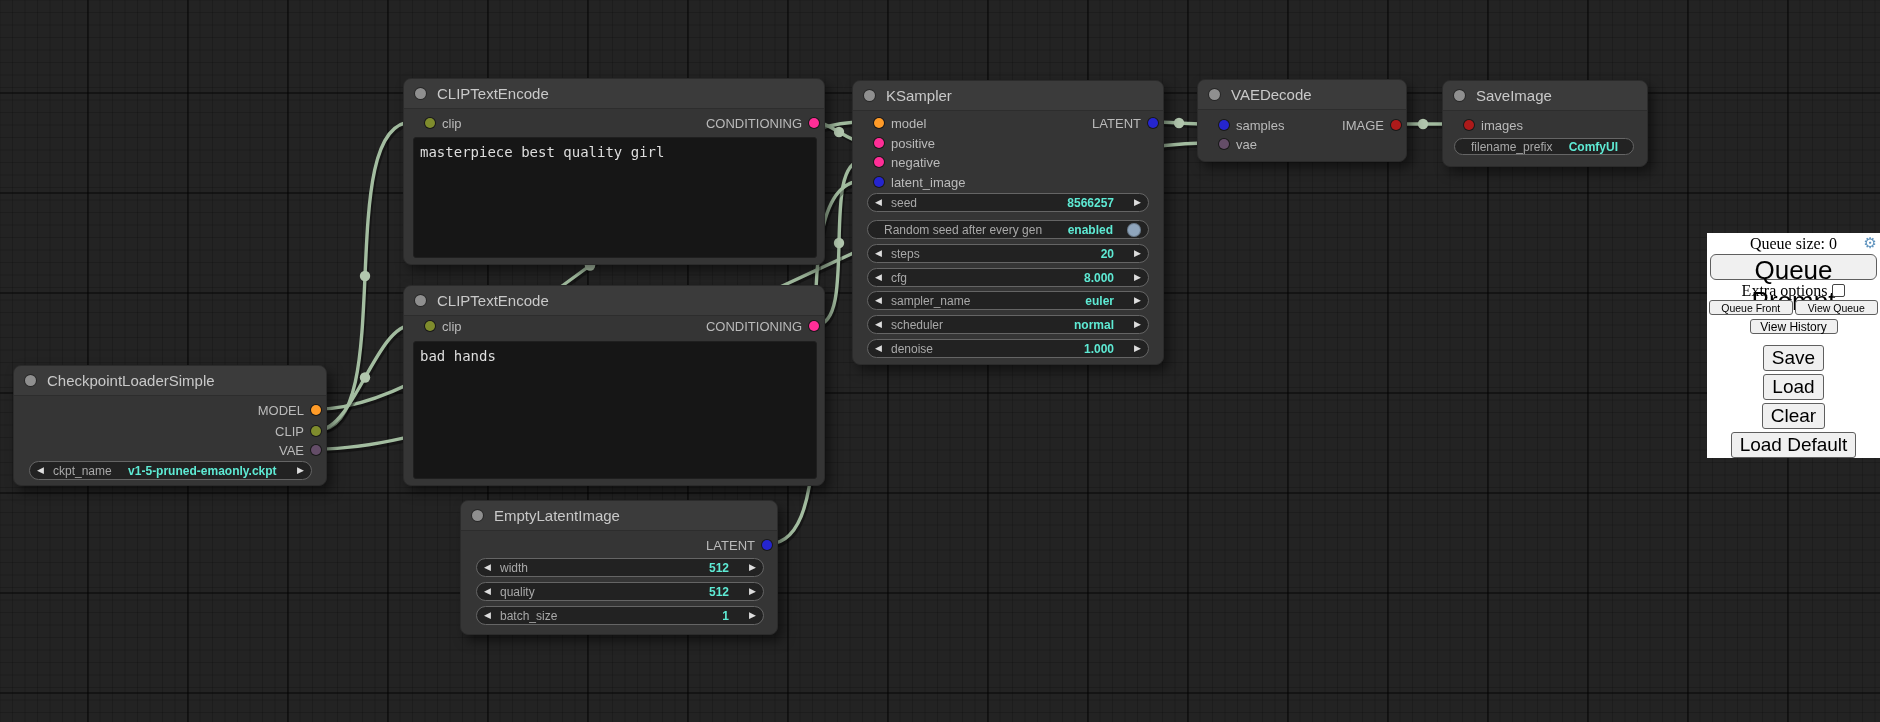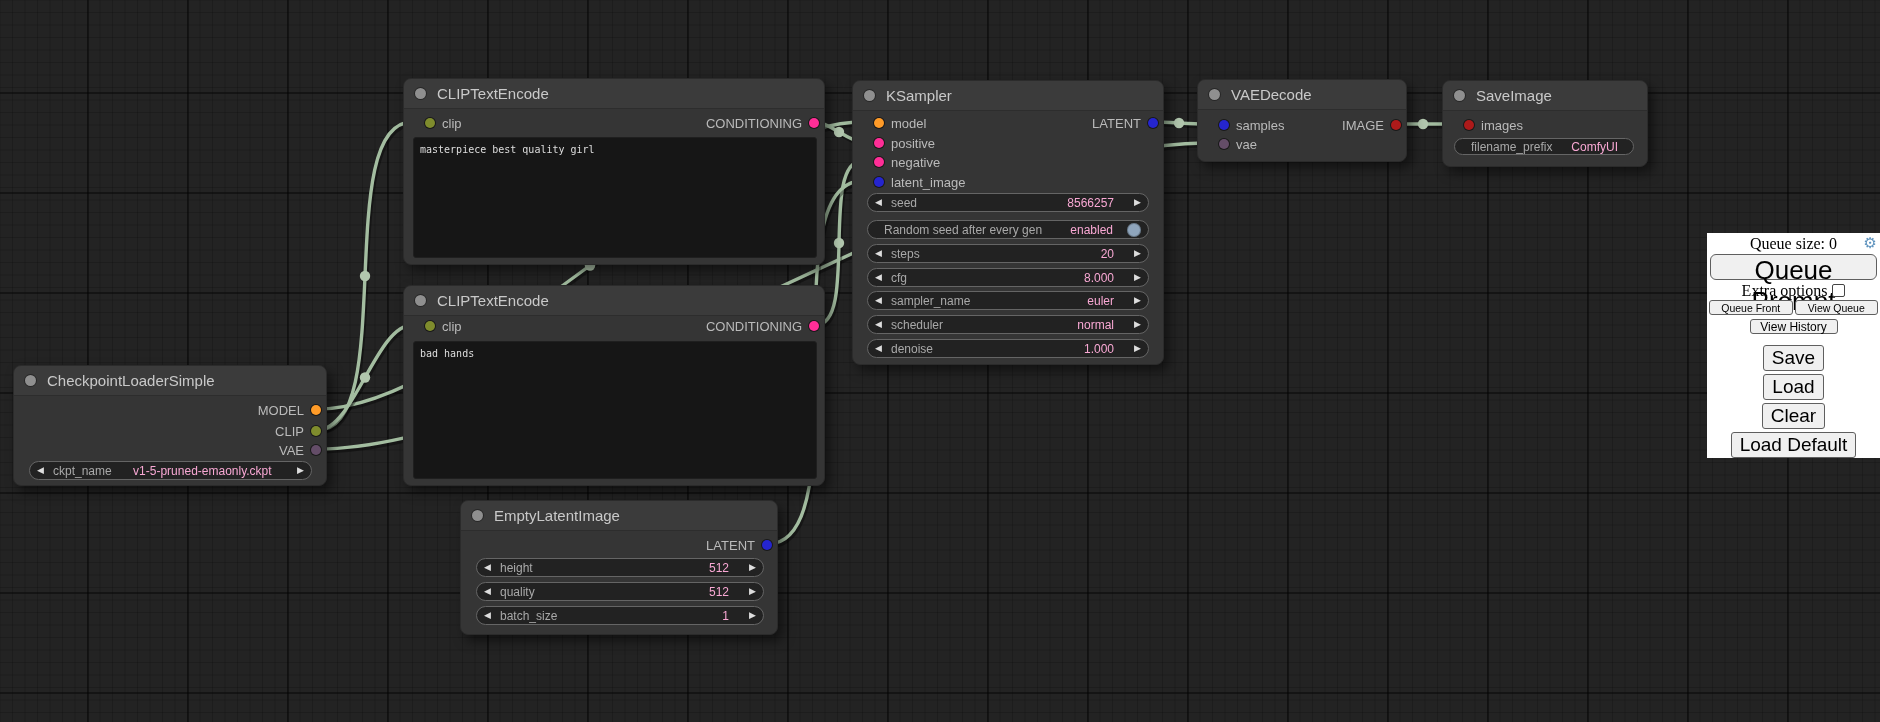--- a/index.html
+++ b/index.html
@@ -48,31 +48,31 @@
 
   .widget {
     position:absolute; height:19px;
     background:#222222; border:1px solid #656565; border-radius:10px;
     display:flex; align-items:center; padding:0 7px;
     font-size:12px; color:#a9a9a9; overflow:hidden; cursor:pointer;
   }
   .arr { color:#dddddd; font-size:9px; width:11px; flex:0 0 auto; line-height:1; }
   .arr.r { text-align:right; }
   .wname { margin-left:5px; white-space:nowrap; }
-  .wval  { flex:1; text-align:right; margin-right:16px; color:#f9a8d4; white-space:nowrap; }
+  .wval  { flex:1; text-align:right; margin-right:16px; color:#5eead4; white-space:nowrap;font-weight:bold; }
   .wval.center { text-align:center; margin-right:0; }
   .wval.plain  { margin-right:8px; }
   .toggle-circle {
     width:14px; height:14px; border-radius:50%; background:#8fa5bc;
     margin-left:6px; flex:0 0 auto; box-shadow:inset 0 0 0 1px rgba(0,0,0,.25);
   }
 
   .ta {
     position:absolute; background:#161616; border:1px solid #1f1f1f; border-radius:3px;
-    font-family:"DejaVu Sans Mono", monospace; font-size:10px; color:#dedede;
+    font-family:"DejaVu Sans Mono", monospace; font-size:14px; color:#dedede;
     padding:5px 6px; resize:none; outline:none; line-height:1.35;
   }
 
   
   .qpanel {
     position:absolute; left:1707px; top:233px; width:173px; height:225px;
     background:#ffffff; z-index:3; color:#000;
     font-family:"Liberation Serif", serif;
     display:flex; flex-direction:column; align-items:center;
   }
@@ -259,21 +259,21 @@
   <div class="nh">
     <span class="ndot"></span>
     <span class="ntitle">EmptyLatentImage</span>
   </div>
   <div class="orow" style="top:36px">
       <span class="slabel">LATENT</span>
       <span class="pdot" style="background: rgb(37, 37, 207);"></span>
     </div>
   <div class="widget" style="left:15px;top:57px;width:288px">
     <span class="arr">◀</span>
-    <span class="wname">height</span>
+    <span class="wname">width</span>
     <span class="wval">512</span>
     <span class="arr r">▶</span>
   </div>
   <div class="widget" style="left:15px;top:81px;width:288px">
     <span class="arr">◀</span>
     <span class="wname">quality</span>
     <span class="wval">512</span>
     <span class="arr r">▶</span>
   </div>
   <div class="widget" style="left:15px;top:105px;width:288px">

